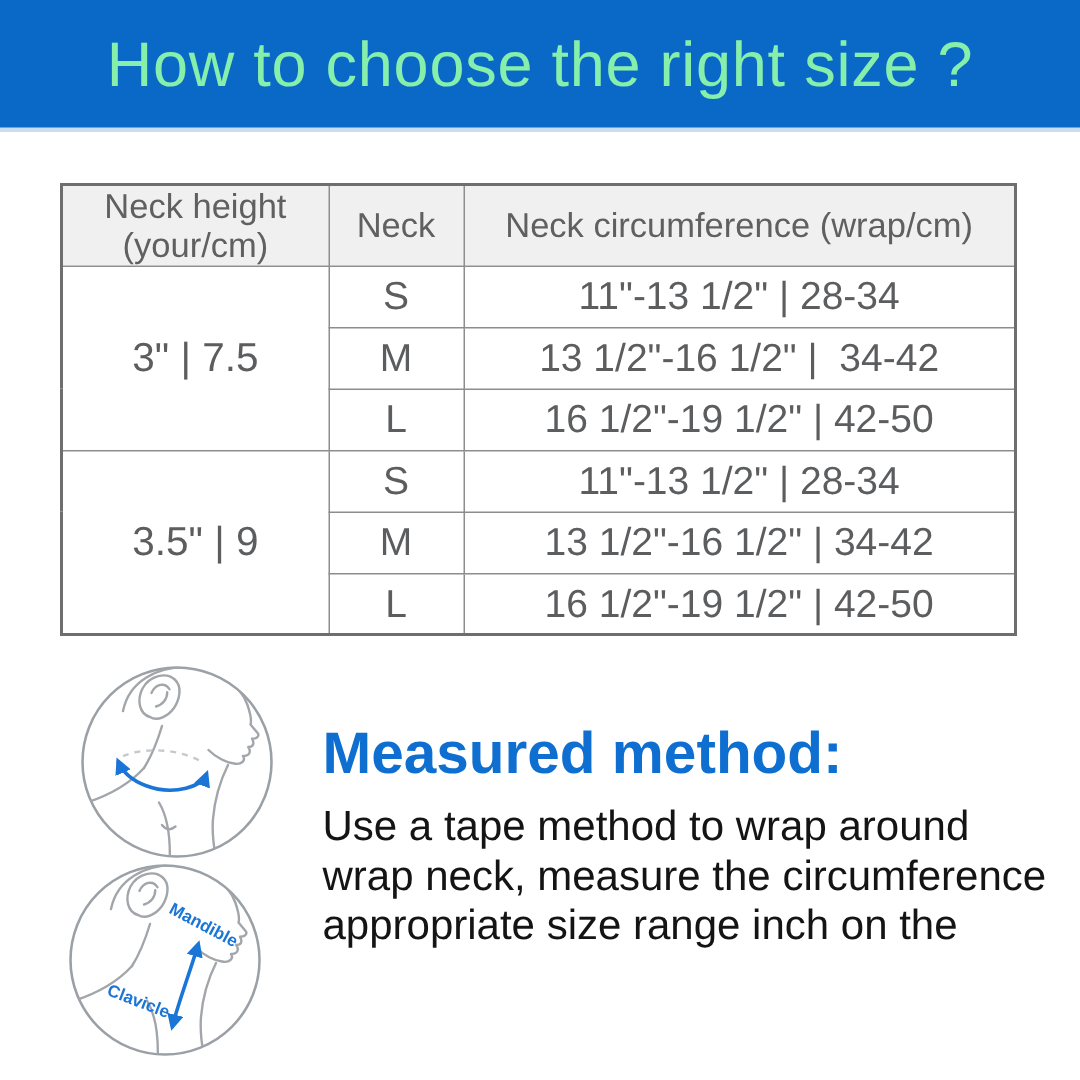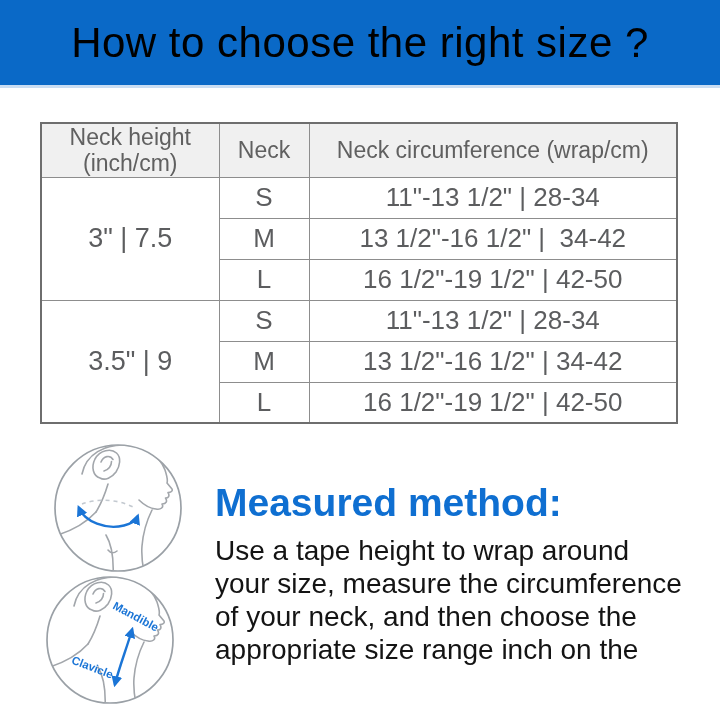--- a/index.html
+++ b/index.html
@@ -14,21 +14,21 @@
 
   
   .banner {
     position: absolute; left: 0; top: 0;
     width: 720px; height: 88px;
     background: #0a69c7;
     border-bottom: 3px solid #c9ddf3;
     display: flex; align-items: center; justify-content: center;
   }
   .banner h1 {
-    color: #000000;
+    color: #86efac;
     font-size: 42px;
     font-weight: 400;
     letter-spacing: 0.5px;
     white-space: nowrap;
   }
 
   
   .size-table-wrap {
     position: absolute; left: 40px; top: 122px;
   }
@@ -99,21 +99,21 @@
   <div class="size-table-wrap">
     <table class="size-table">
       <colgroup>
           <col class="c1">
           <col class="c2">
           <col class="c3">
         </colgroup>
       <tbody>
         <tr class="head">
           <th class="neck-height-head">Neck height
-(inch/cm)</th>
+(your/cm)</th>
           <th>Neck</th>
           <th>Neck circumference (wrap/cm)</th>
         </tr>
         <tr class="row">
           <td class="cell-height" rowspan="3">3" | 7.5</td>
           <td class="cell-size">S</td>
           <td class="cell-circ">11"-13 1/2" | 28-34</td>
         </tr>
         <tr class="row">
           <td class="cell-size">M</td>
@@ -185,19 +185,18 @@
       <path class="sketch" d="M 53,24 C 55.5,18 62,16.5 65,21.5"></path>
       <path class="sketch" d="M 56,33 C 60.5,32 63.5,28 63.5,23.5"></path>
     </g>
     <path class="blue-line" marker-start="url(#ah-b)" marker-end="url(#ah-b)" d="M 92,60 C 86,80 79,98 75,114"></path>
     <text class="svg-label" x="94" y="50" text-anchor="middle" transform="rotate(28 94 50)">Mandible</text>
     <text class="svg-label" x="51" y="101" text-anchor="middle" transform="rotate(21 51 101)">Clavicle</text>
   </svg>
 
   <div class="method">
     <div class="heading">Measured method:</div>
-    <div class="body-line">Use a tape height to wrap around</div>
-    <div class="body-line">your size, measure the circumference</div>
-    <div class="body-line">of your neck, and then choose the</div>
+    <div class="body-line">Use a tape method to wrap around</div>
+    <div class="body-line">wrap neck, measure the circumference</div>
     <div class="body-line">appropriate size range inch on the</div>
   </div>
 
 </div>
 
 </body></html>

